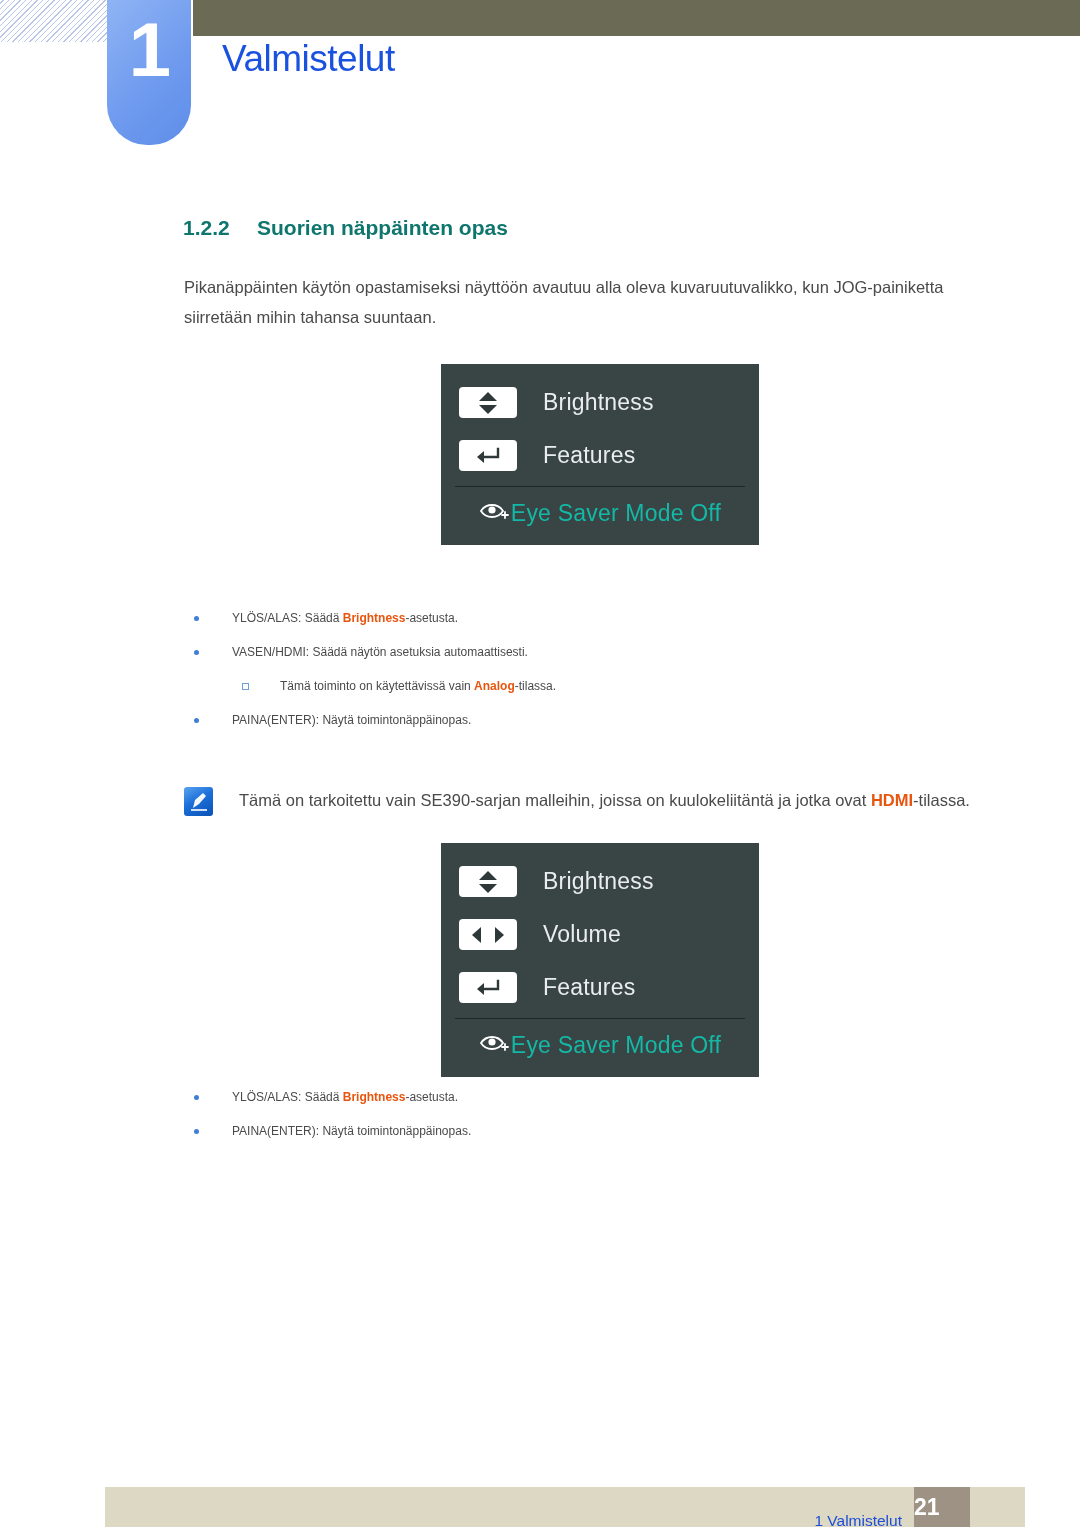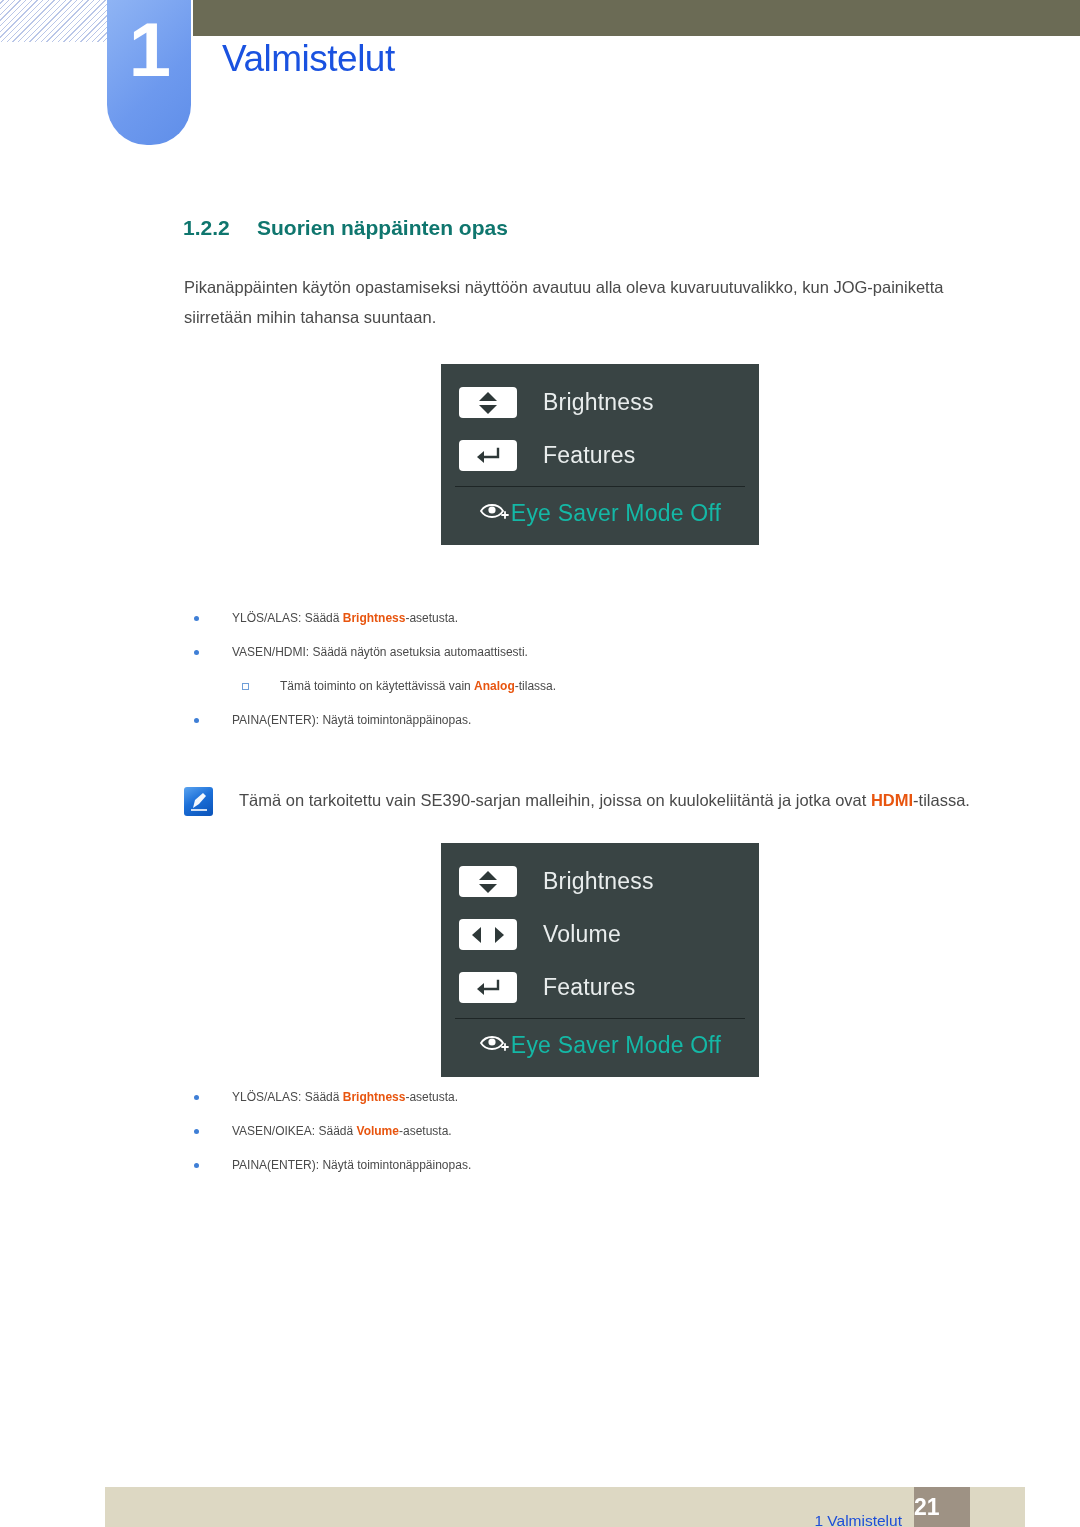--- a/index.html
+++ b/index.html
@@ -397,21 +397,20 @@
           <circle cx="13" cy="10" r="3.6" fill="#ffffff"></circle>
           <path d="M23 15 L29 15 M26 12 L26 18" stroke="#ffffff" stroke-width="1.8" stroke-linecap="round"></path>
         </svg>
       </span>
       <span class="osd-footer-label">Eye Saver Mode Off</span>
     </div>
   </div>
 
   <div class="bullets" id="bullets2" style="top:1080px;">
       <div class="bullet-line"><span>YLÖS/ALAS: Säädä </span><span class="kw">Brightness</span><span>-asetusta.</span></div>
-      <div class="bullet-line"><span>VASEN/OIKEA: Säädä </span><span class="kw">Volume</span><span>-asetusta.</span></div>
       <div class="bullet-line"><span>PAINA(ENTER): Näytä toimintonäppäinopas.</span></div>
     </div>
 
 </div>
 
 <div class="footer">
   <div class="footer-text">1 Valmistelut</div>
   <div class="footer-page">21</div>
 </div>
 

